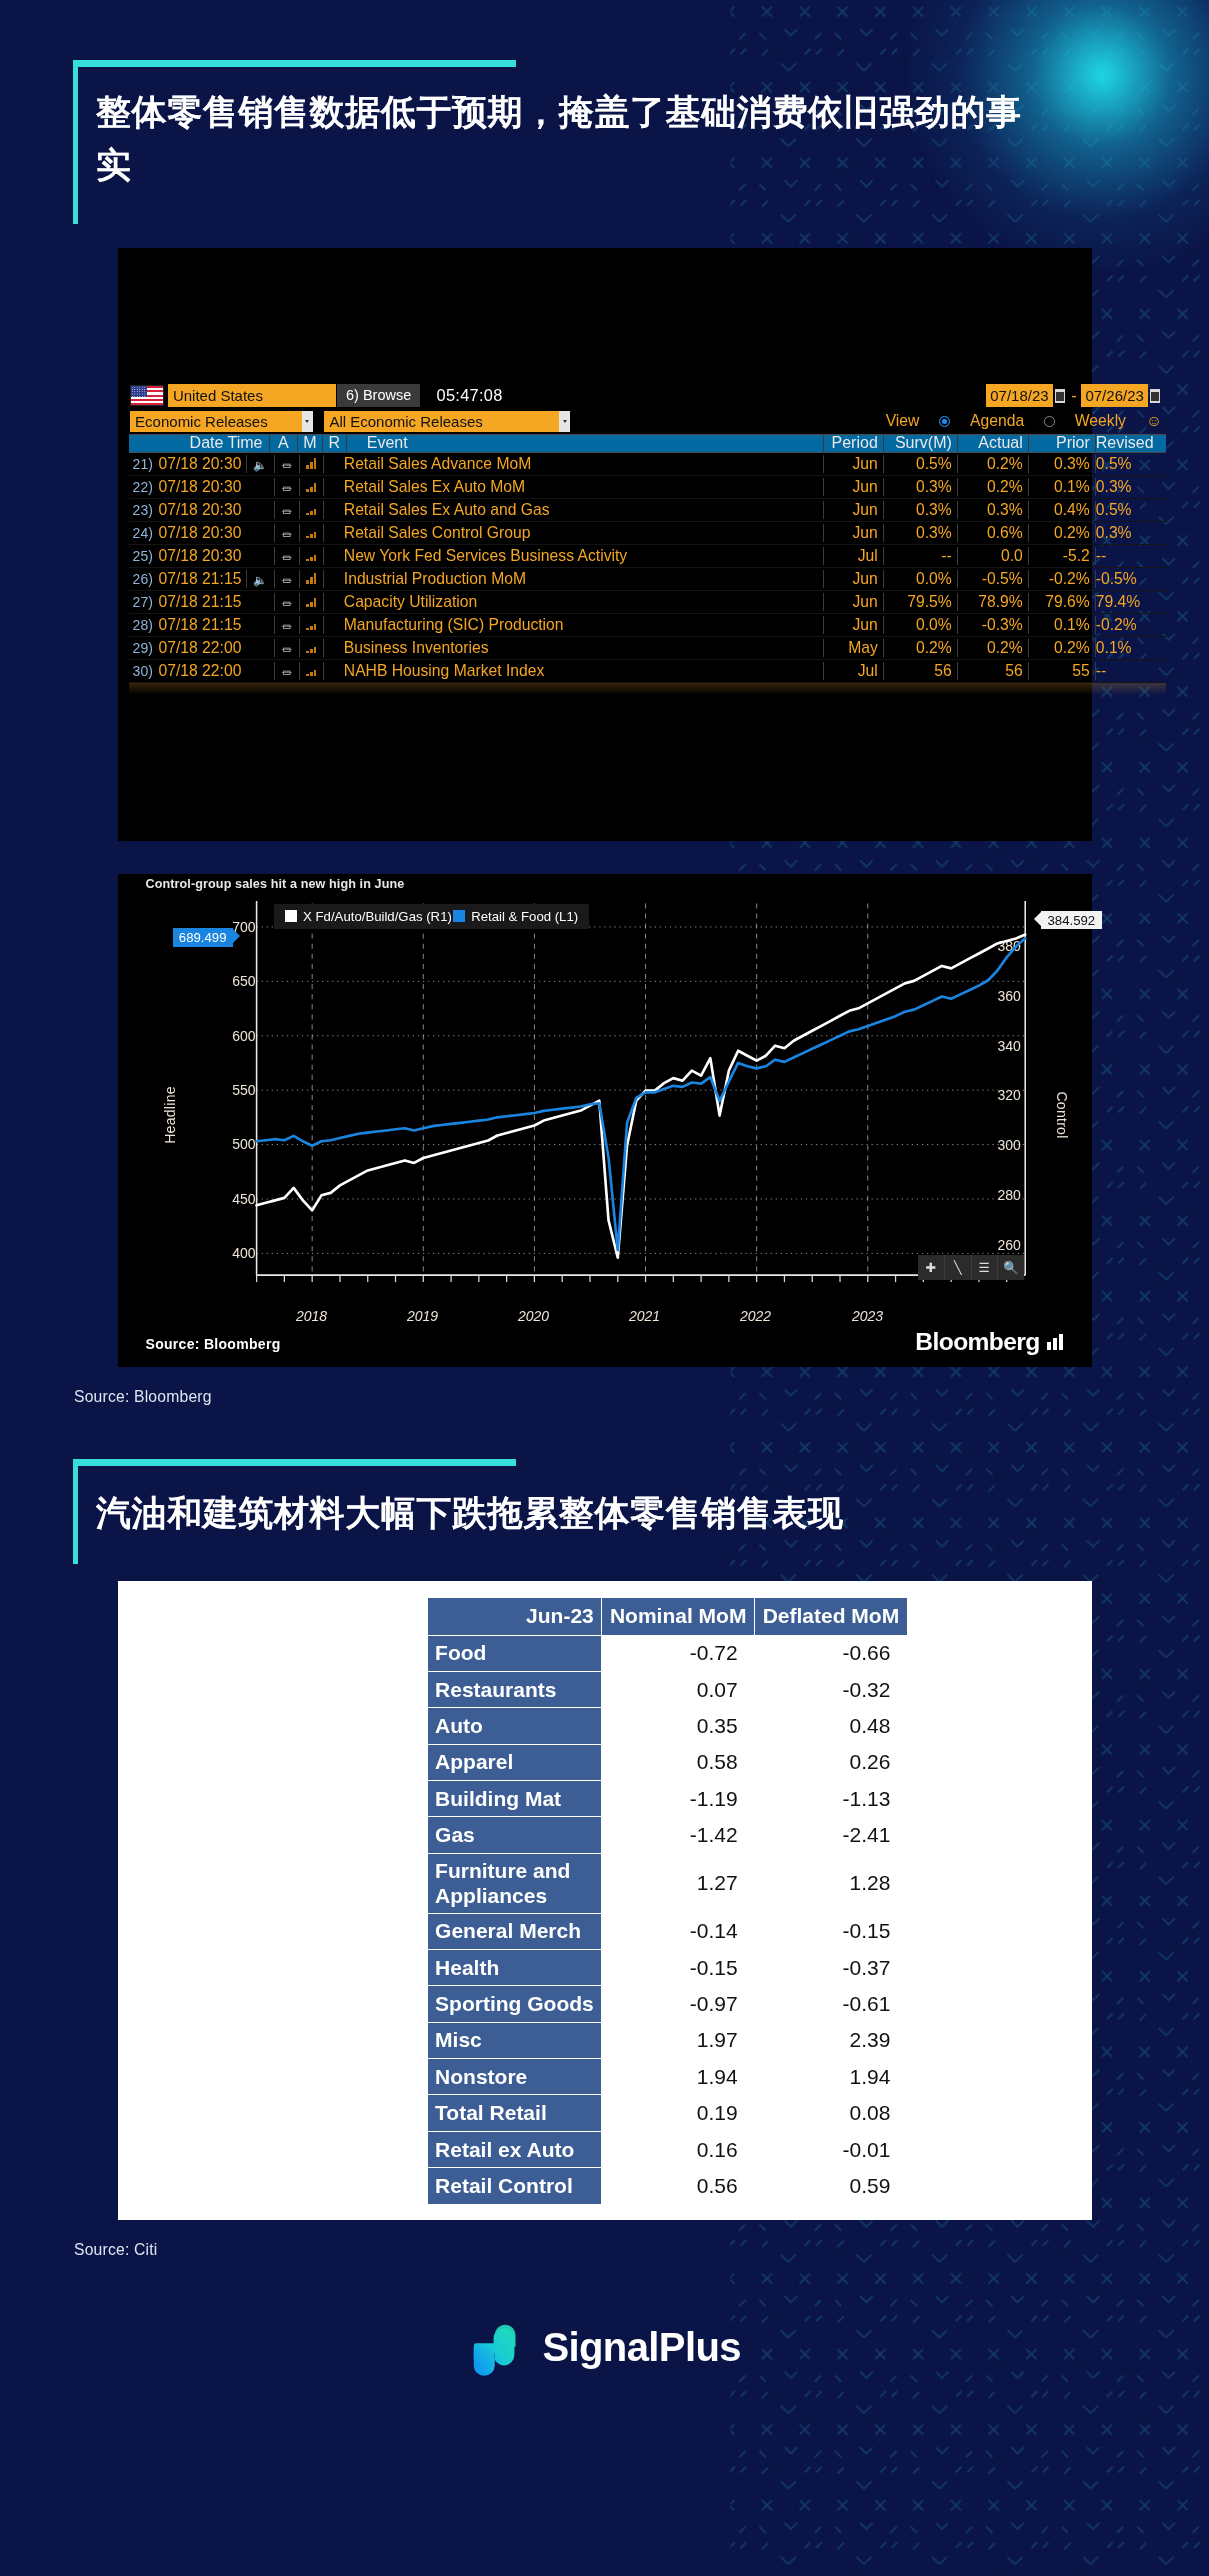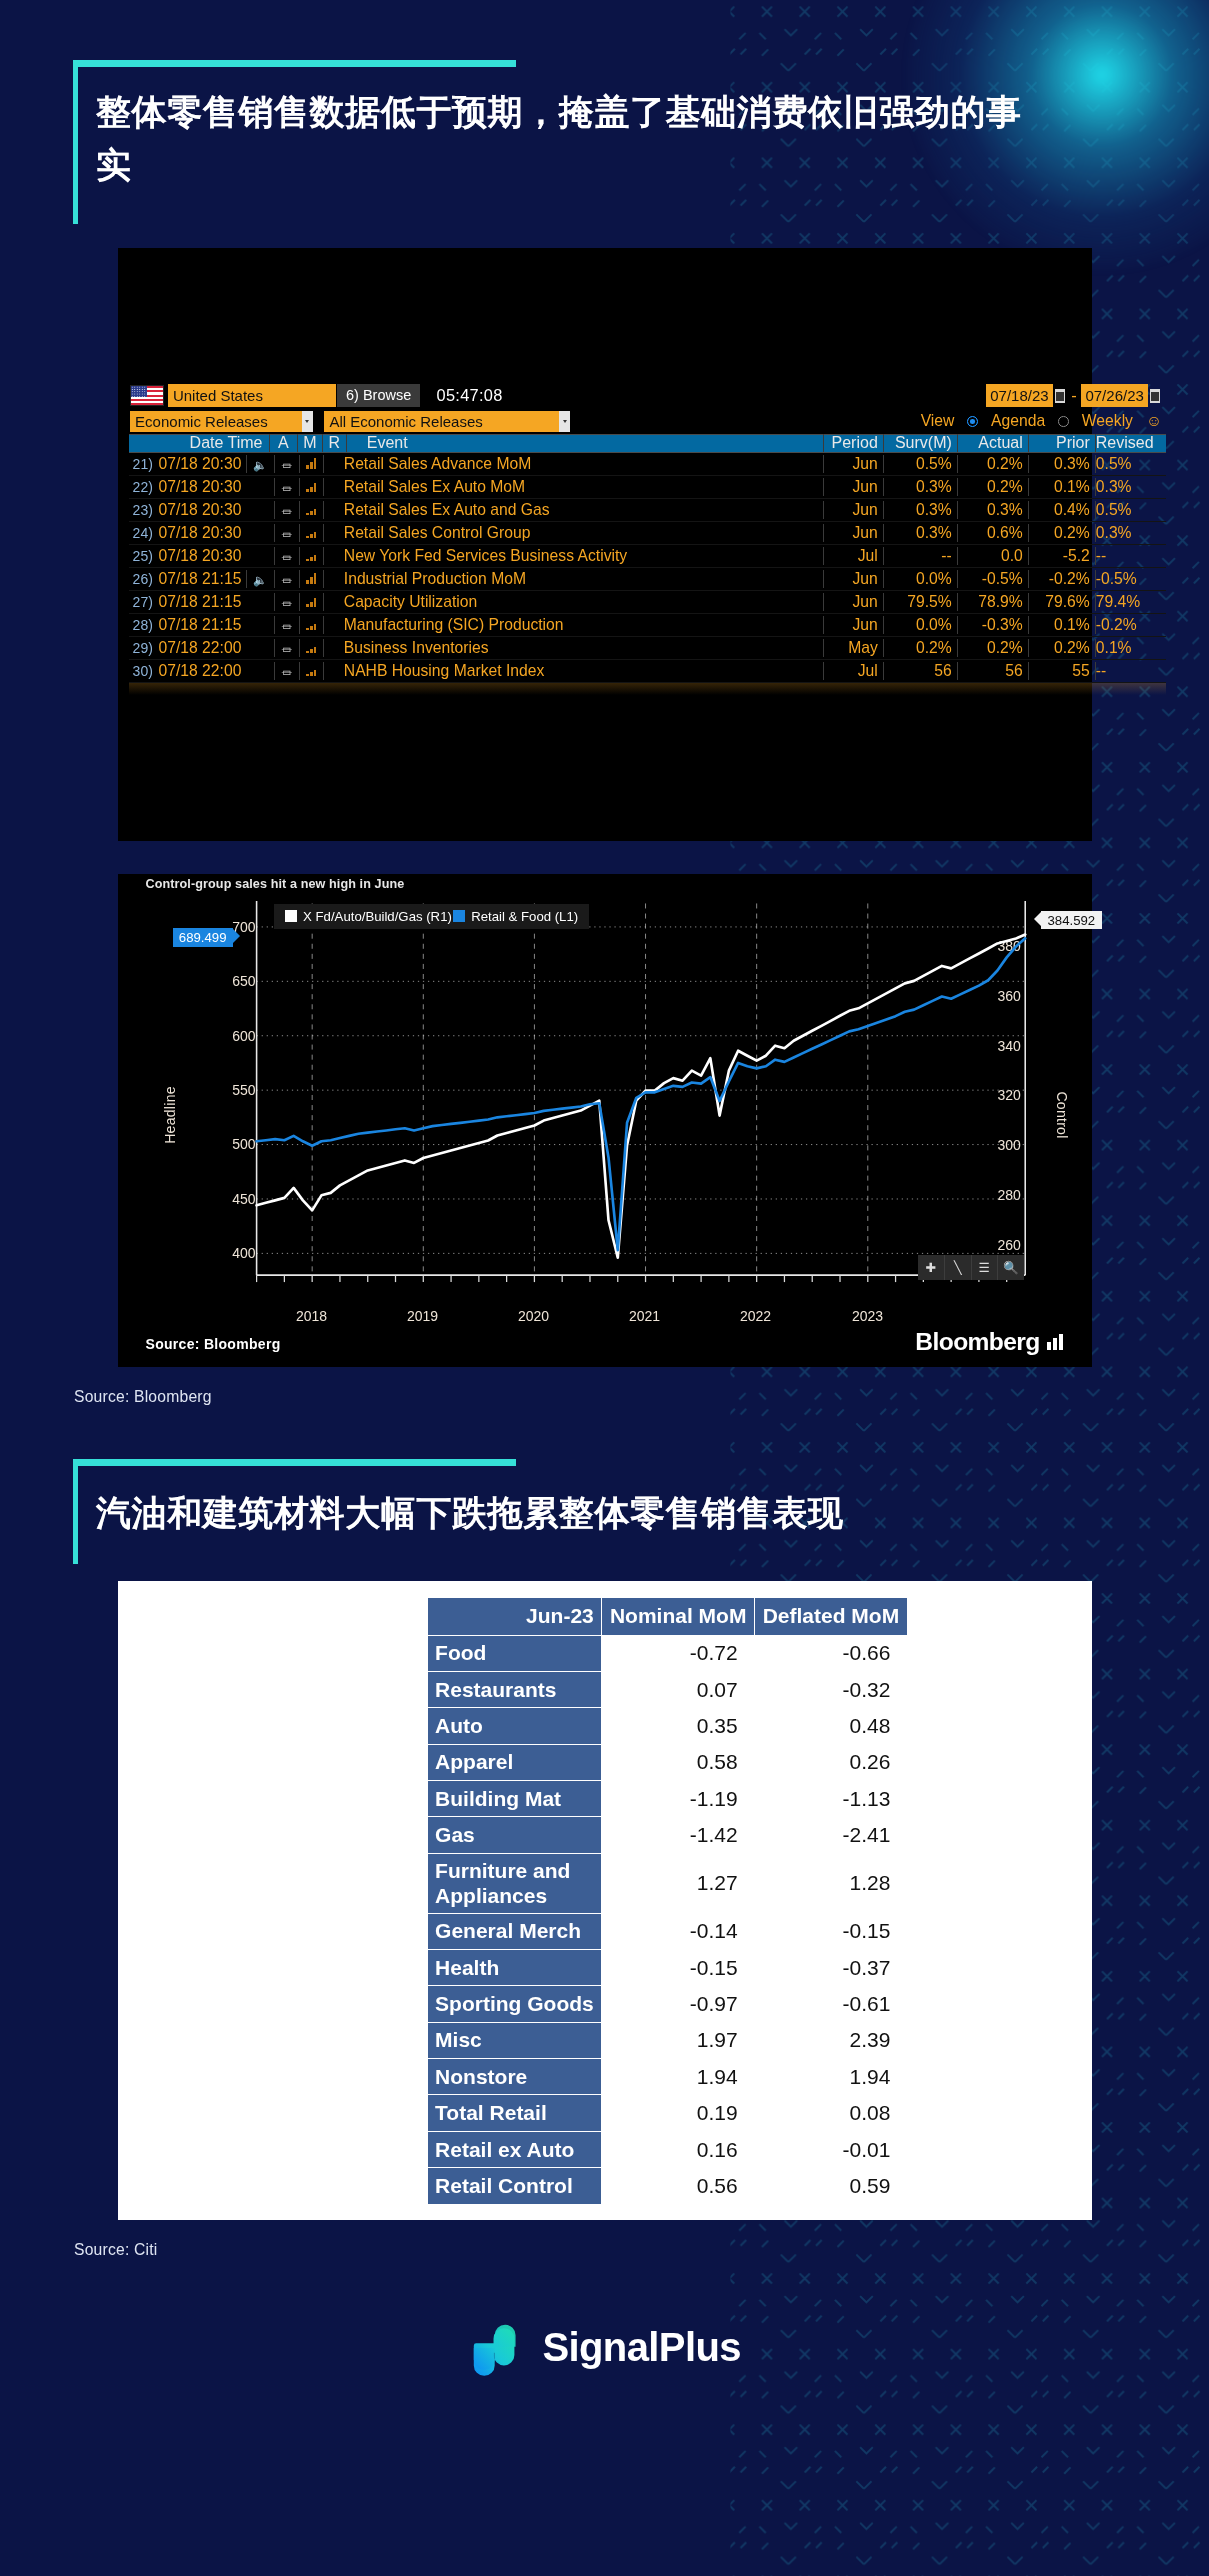--- a/index.html
+++ b/index.html
@@ -90,21 +90,21 @@
     background:#f5a623; color:#111; font-size:15px; height:21.4px; line-height:21.4px;
     padding:0 5px; position:relative; white-space:nowrap; display:flex; align-items:center;
   }
   .sel .caret {
     width:11.3px; height:21.4px; background:#e6e6e6; margin-left:auto; margin-right:-5px;
     display:flex; align-items:center; justify-content:center;
   }
   .sel .caret i { width:0;height:0;border-left:2.5px solid transparent;border-right:2.5px solid transparent;border-top:3.1px solid #333; }
   .sel.s1 { width: 183px; }
   .sel.s2 { width: 246px; margin-left: 11.3px; }
-  .row2-right { margin-left:auto; display:flex; align-items:center; gap:13px; color:#f5a623; font-size:15.7px; padding-right:3.8px; }
+  .row2-right { margin-left:auto; display:flex; align-items:center; gap:20px; color:#f5a623; font-size:15.7px; padding-right:3.8px; }
   .radio { width:10.7px;height:10.7px;border-radius:50%;border:1.3px solid #1d8cf0; display:inline-block; background:#000; }
   .radio.on { background:#1d8cf0; box-shadow: inset 0 0 0 1.9px #000; }
   .radio.off { border-color:#888; }
   .person-ic { color:#f5a623; font-size:15.7px; }
 
   
   .grid-head {
     display:flex; background:#0369a1; color:#e9e9e9; font-size:16px;
     height:19px; align-items:center; border-top:0.6px solid #4a4a4a; border-bottom:0.6px solid #4a4a4a;
   }
@@ -156,21 +156,21 @@
     left:62px; top:20px; z-index:6;
   }
   .tag-l::after { content:""; position:absolute; right:-7px; top:0; border:8.8px solid transparent; border-left-color:#1a85e0; border-right:0; height:0; width:0; }
   .tag-r {
     position:absolute; background:#f2f2f2; color:#111; font-size:13.2px; padding:1.9px 6.3px;
     right:66px; top:14px; z-index:6;
   }
   .tag-r::before { content:""; position:absolute; left:-7px; top:0; border:8.8px solid transparent; border-right-color:#f2f2f2; border-left:0; height:0; width:0; }
   .yl { position:absolute; color:#efe5d8; font-size:14px; right:0; transform:translateY(-50%); }
   .yr { position:absolute; color:#efe5d8; font-size:14px; left:0; transform:translateY(-50%); }
-  .xl { position:absolute; color:#efe5d8; font-size:14px; transform:translateX(-50%); }
+  .xl { position:absolute; color:#efe5d8; font-size:14px; transform:translateX(-50%);font-style:italic; }
   .toolbar {
     position:absolute; right:68px; bottom:52px; display:flex; background:#2b2b2b; z-index:6;
   }
   .toolbar div { width:26.5px;height:25px;display:flex;align-items:center;justify-content:center;color:#ddd;font-size:12.6px;border-left:0.6px solid #3d3d3d; }
   .toolbar div:first-child{border-left:0}
   .src-bb { color:#ffffff; font-size:14px; font-weight:700; padding:3.8px 0 15px 28px; letter-spacing:0.3px; }
   .bb-logo { position:absolute; right:29px; bottom:11.3px; display:flex; align-items:center; gap:7.6px; }
   .bb-logo .txt { color:#fff; font-size:24.6px; font-weight:700; letter-spacing:-0.6px; }
   .bb-logo .glyph { display:inline-flex; align-items:flex-end; gap:1.9px; height:16.4px; }
   .bb-logo .glyph i { width:3.8px; background:#fff; display:block; }

